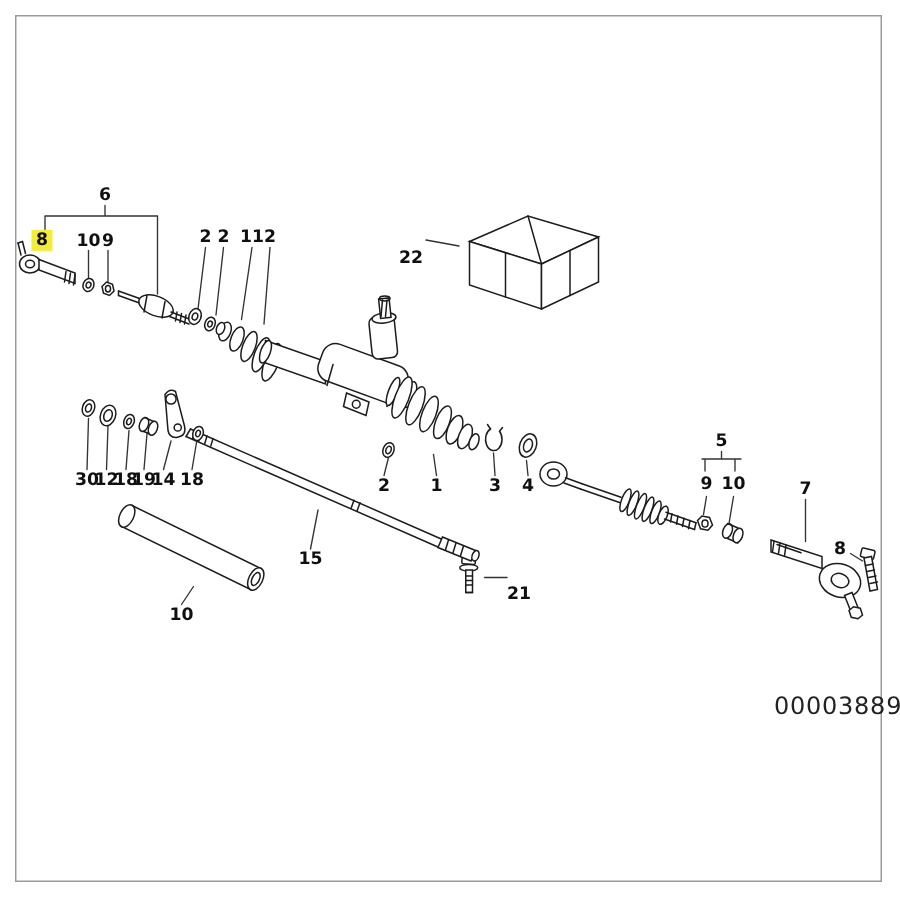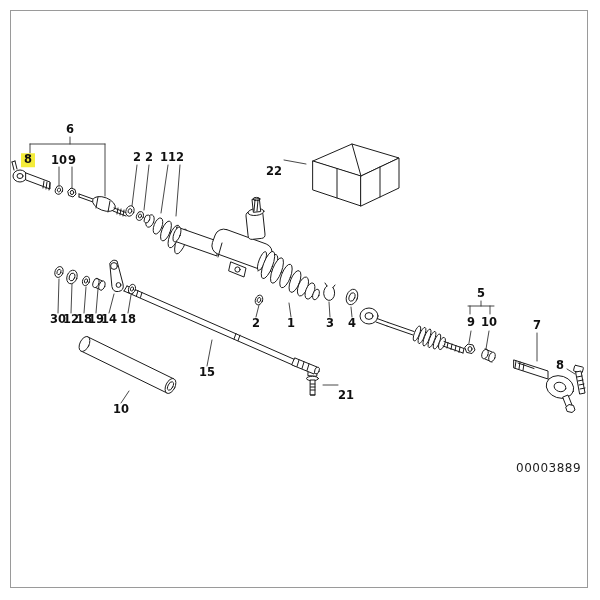--- a/index.html
+++ b/index.html
@@ -14,21 +14,21 @@
   svg.diagram{position:absolute;left:0;top:0;}
   svg.diagram *{vector-effect:non-scaling-stroke;}
   .lbl{
     position:absolute;transform:translate(-50%,-50%);
     font-size:11.5px;font-weight:bold;color:#101010;line-height:1;
     padding:1px 3px;white-space:nowrap;cursor:pointer;
   }
   .lbl.hl{background:#f4ec3a;}
   .doc-num{
     position:absolute;left:516px;top:461px;
-    font-size:12px;color:#222;letter-spacing:.5px;
+    font-size:16px;color:#222;letter-spacing:.5px;
   }
 </style>
 </head>
 <body>
 
 <div class="stage">
 
   <div class="frame"></div>
 
   <svg class="diagram" width="600" height="600" viewBox="0 0 600 600" fill="none" stroke="#1c1c1c" stroke-width="1" stroke-linecap="round">

